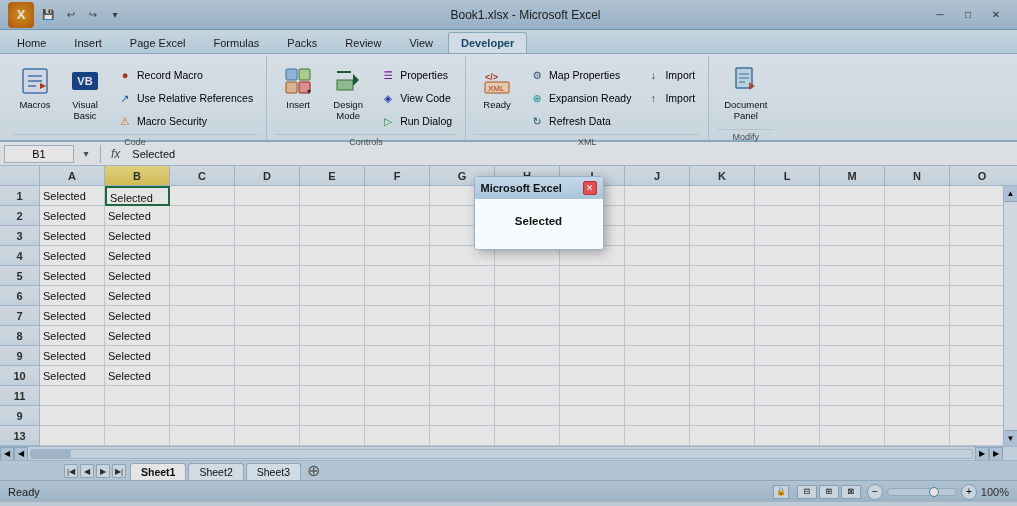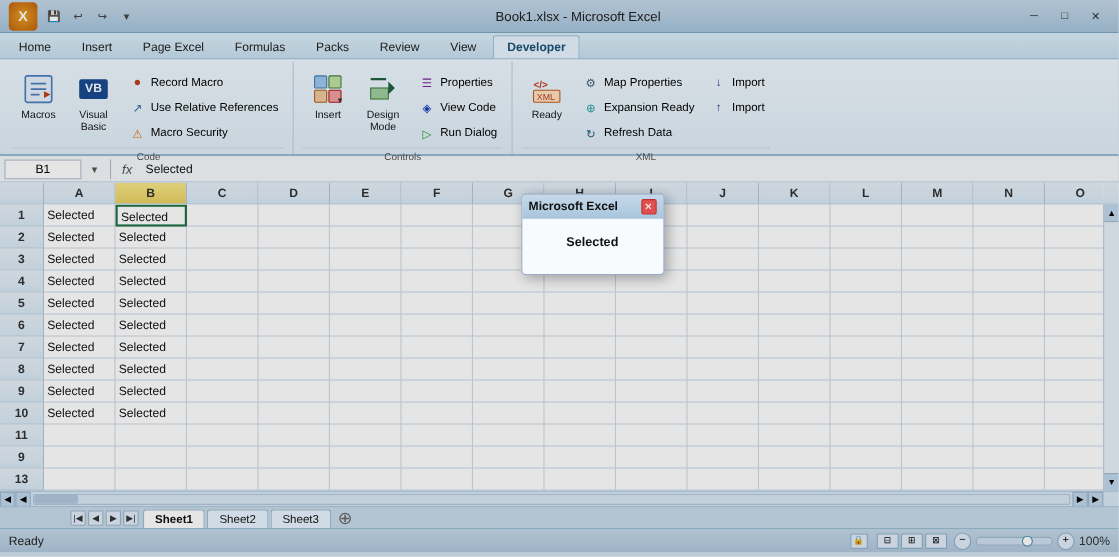--- a/index.html
+++ b/index.html
@@ -338,20 +338,37 @@
         </div>
         <div class="rb-btn-small">
           <div class="rb-icon-small icon-export">↑</div>
           <span>Import</span>
         </div>
       </div>
     </div>
     <div class="ribbon-group-label">XML</div>
   </div>
 
+  <div class="ribbon-group">
+    <div class="ribbon-group-content">
+      <div class="rb-btn-large">
+        <div class="rb-icon-large">
+          <svg width="30" height="30" viewBox="0 0 30 30">
+            <rect x="5" y="2" width="16" height="20" rx="1" fill="#d0e8f8" stroke="#4080b0" stroke-width="1.5"></rect>
+            <line x1="8" y1="8" x2="18" y2="8" stroke="#4080b0" stroke-width="1"></line>
+            <line x1="8" y1="12" x2="18" y2="12" stroke="#4080b0" stroke-width="1"></line>
+            <line x1="8" y1="16" x2="14" y2="16" stroke="#4080b0" stroke-width="1"></line>
+            <polygon points="18,16 24,20 18,24" fill="#c04020" opacity="0.8"></polygon>
+          </svg>
+        </div>
+        <div class="rb-btn-label">Document<br>Panel</div>
+      </div>
+    </div>
+    <div class="ribbon-group-label">Modify</div>
+  </div>
 </div>
 
 <div class="formula-bar">
   <div class="cell-ref">B1</div>
   <div class="formula-expand">▾</div>
   <div style="width:1px;height:18px;background:#b0c0d0;margin:0 2px;"></div>
   <span class="fx-label"><i>f</i>x</span>
   <input class="formula-input" value="Selected" style="">
 </div>
 

